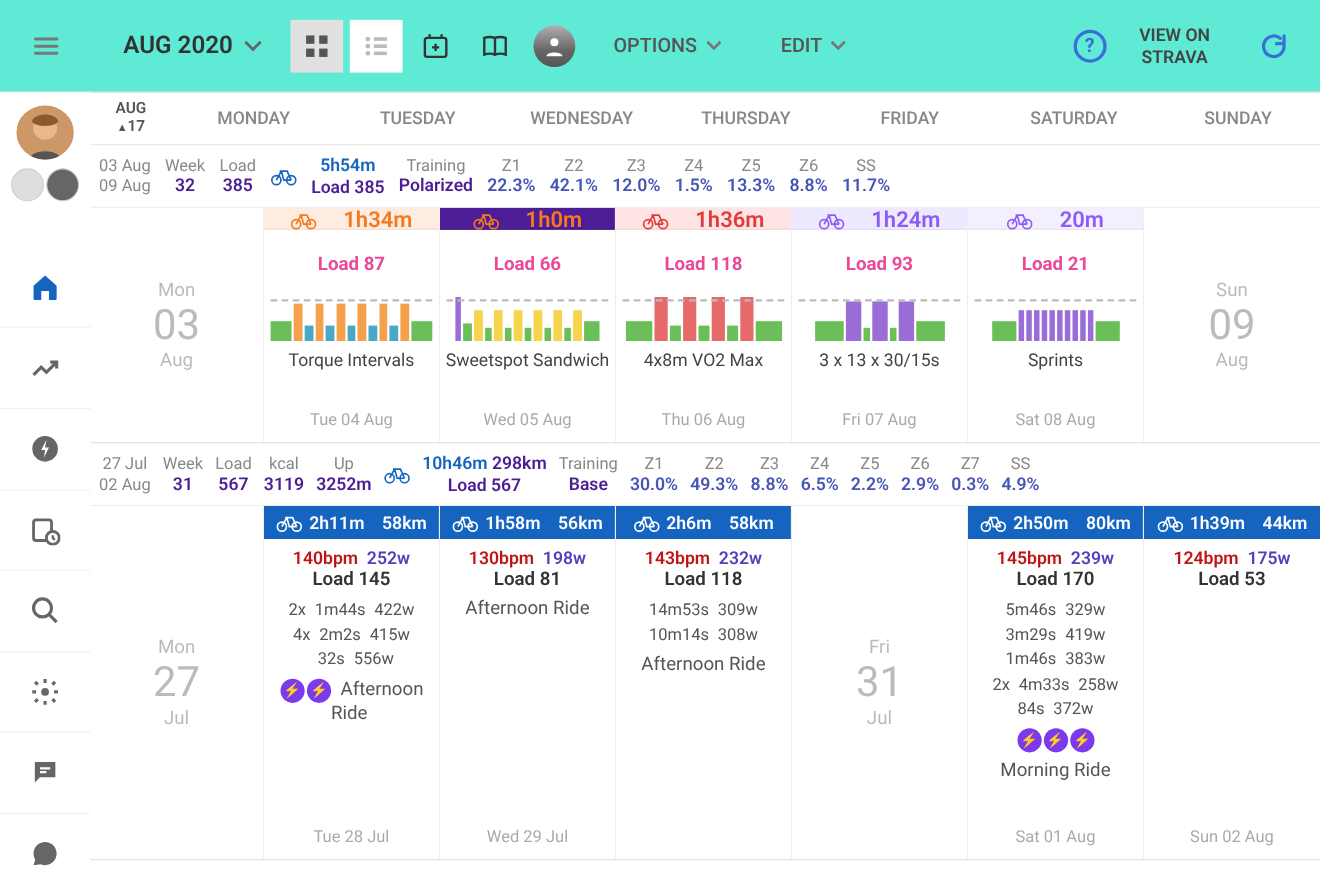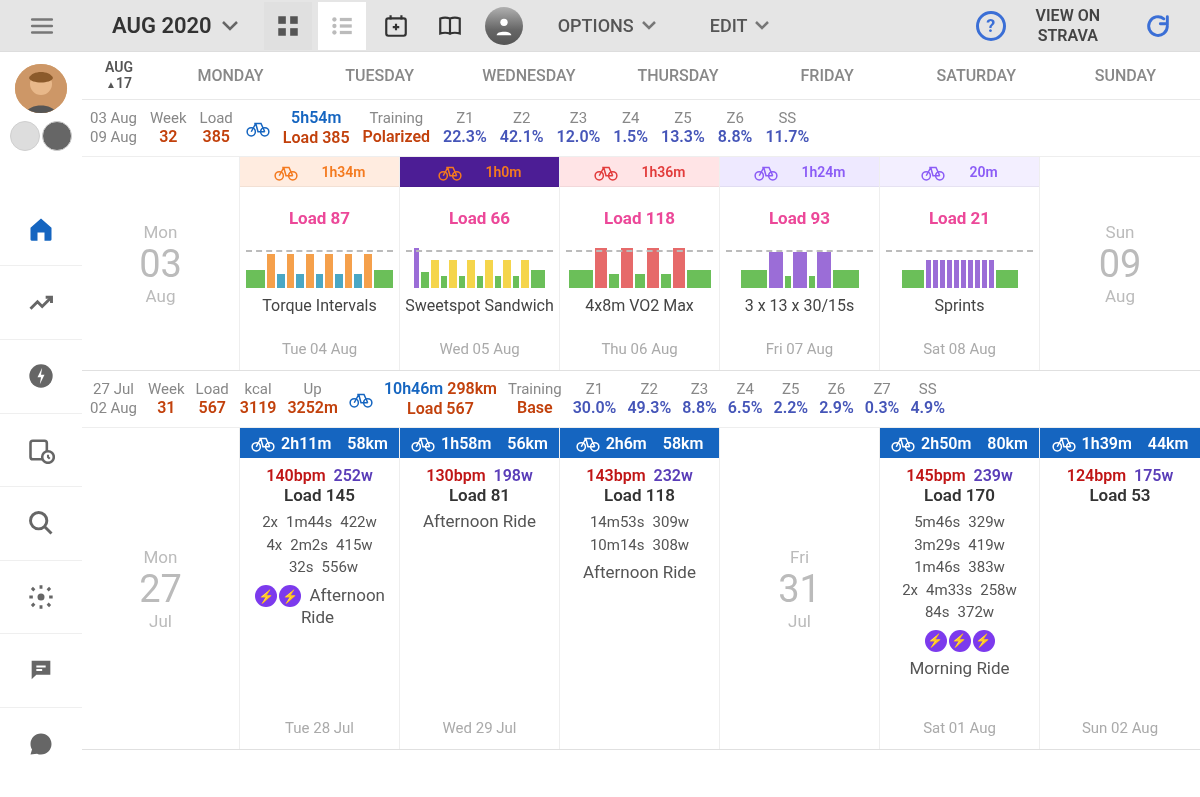--- a/index.html
+++ b/index.html
@@ -5,22 +5,22 @@
 * { box-sizing: border-box; margin: 0; padding: 0; }
 body {
   font-family: -apple-system, BlinkMacSystemFont, "Segoe UI", Roboto, Arial, sans-serif;
   font-size: 14px;
   color: #333;
   background: #fff;
   width: 1200px;
   overflow: hidden;
 }
 .topbar {
-  height: 52px;
-  background: #e5e5e5;
+  height: 84px;
+  background: #5eead4;
   display: flex;
   align-items: center;
   padding: 0 18px;
   gap: 6px;
   border-bottom: 1px solid #ddd;
 }
 .hamburger svg { width: 28px; height: 28px; }
 .month-selector {
   display: flex; align-items: center;
   font-size: 22px; font-weight: 600; color: #333;
@@ -82,21 +82,21 @@
 .wh-aug .tri { font-size: 10px; }
 .wh-day { flex: 1; text-align: center; }
 .summary-row {
   display: flex; align-items: center; gap: 13px;
   padding: 8px 8px; font-size: 16px;
   border-bottom: 1px solid #eee;
   color: #555;
 }
 .sum-block { text-align: center; line-height: 1.25; }
 .sum-block .top { color: #888; font-size: 15px; }
-.sum-block .bot { color: #c2410c; font-weight: 600; }
+.sum-block .bot { color: #4c1d95; font-weight: 600; }
 .blue { color: #1565c0; font-weight: 600; }
 .blue2 { color: #4555b8; font-weight: 600; }
 .calendar-row {
   display: flex; border-bottom: 1px solid #e0e0e0;
 }
 .day-col {
   width: 160px; border-right: 1px solid #eee;
   display: flex; flex-direction: column;
   text-align: center;
   position: relative;
@@ -104,22 +104,22 @@
 .day-col:last-child { border-right: none; }
 .day-label {
   flex: 1; display: flex; flex-direction: column; justify-content: center;
   color: #bbb;
 }
 .day-label .name { font-size: 17px; }
 .day-label .num { font-size: 38px; font-weight: 400; color: #bbb; }
 .day-label .mon { font-size: 17px; }
 .day-footer { font-size: 15px; color: #aaa; padding: 12px 0; }
 .planned-head {
-  height: 30px; display: flex; align-items: center; justify-content: center;
-  gap: 24px; font-weight: 600; font-size: 14px;
+  height: 20px; display: flex; align-items: center; justify-content: center;
+  gap: 24px; font-weight: 600; font-size: 20px;
   border-bottom: 1px solid rgba(0,0,0,0.05);
 }
 .ph-orange { background: #ffece0; color: #f47a1f; }
 .ph-orange2 { background: #4c1d95; color: #f47a1f; }
 .ph-red { background: #ffe4e6; color: #e23b3b; }
 .ph-purple { background: #eee9ff; color: #8b5cf6; }
 .ph-purple2 { background: #f3efff; color: #8b5cf6; }
 .load-line { font-weight: 700; color: #ec4899; font-size: 17px; padding-top: 21px; }
 .chart {
   height: 56px; display: flex; align-items: flex-end; justify-content: center; gap: 2px;

